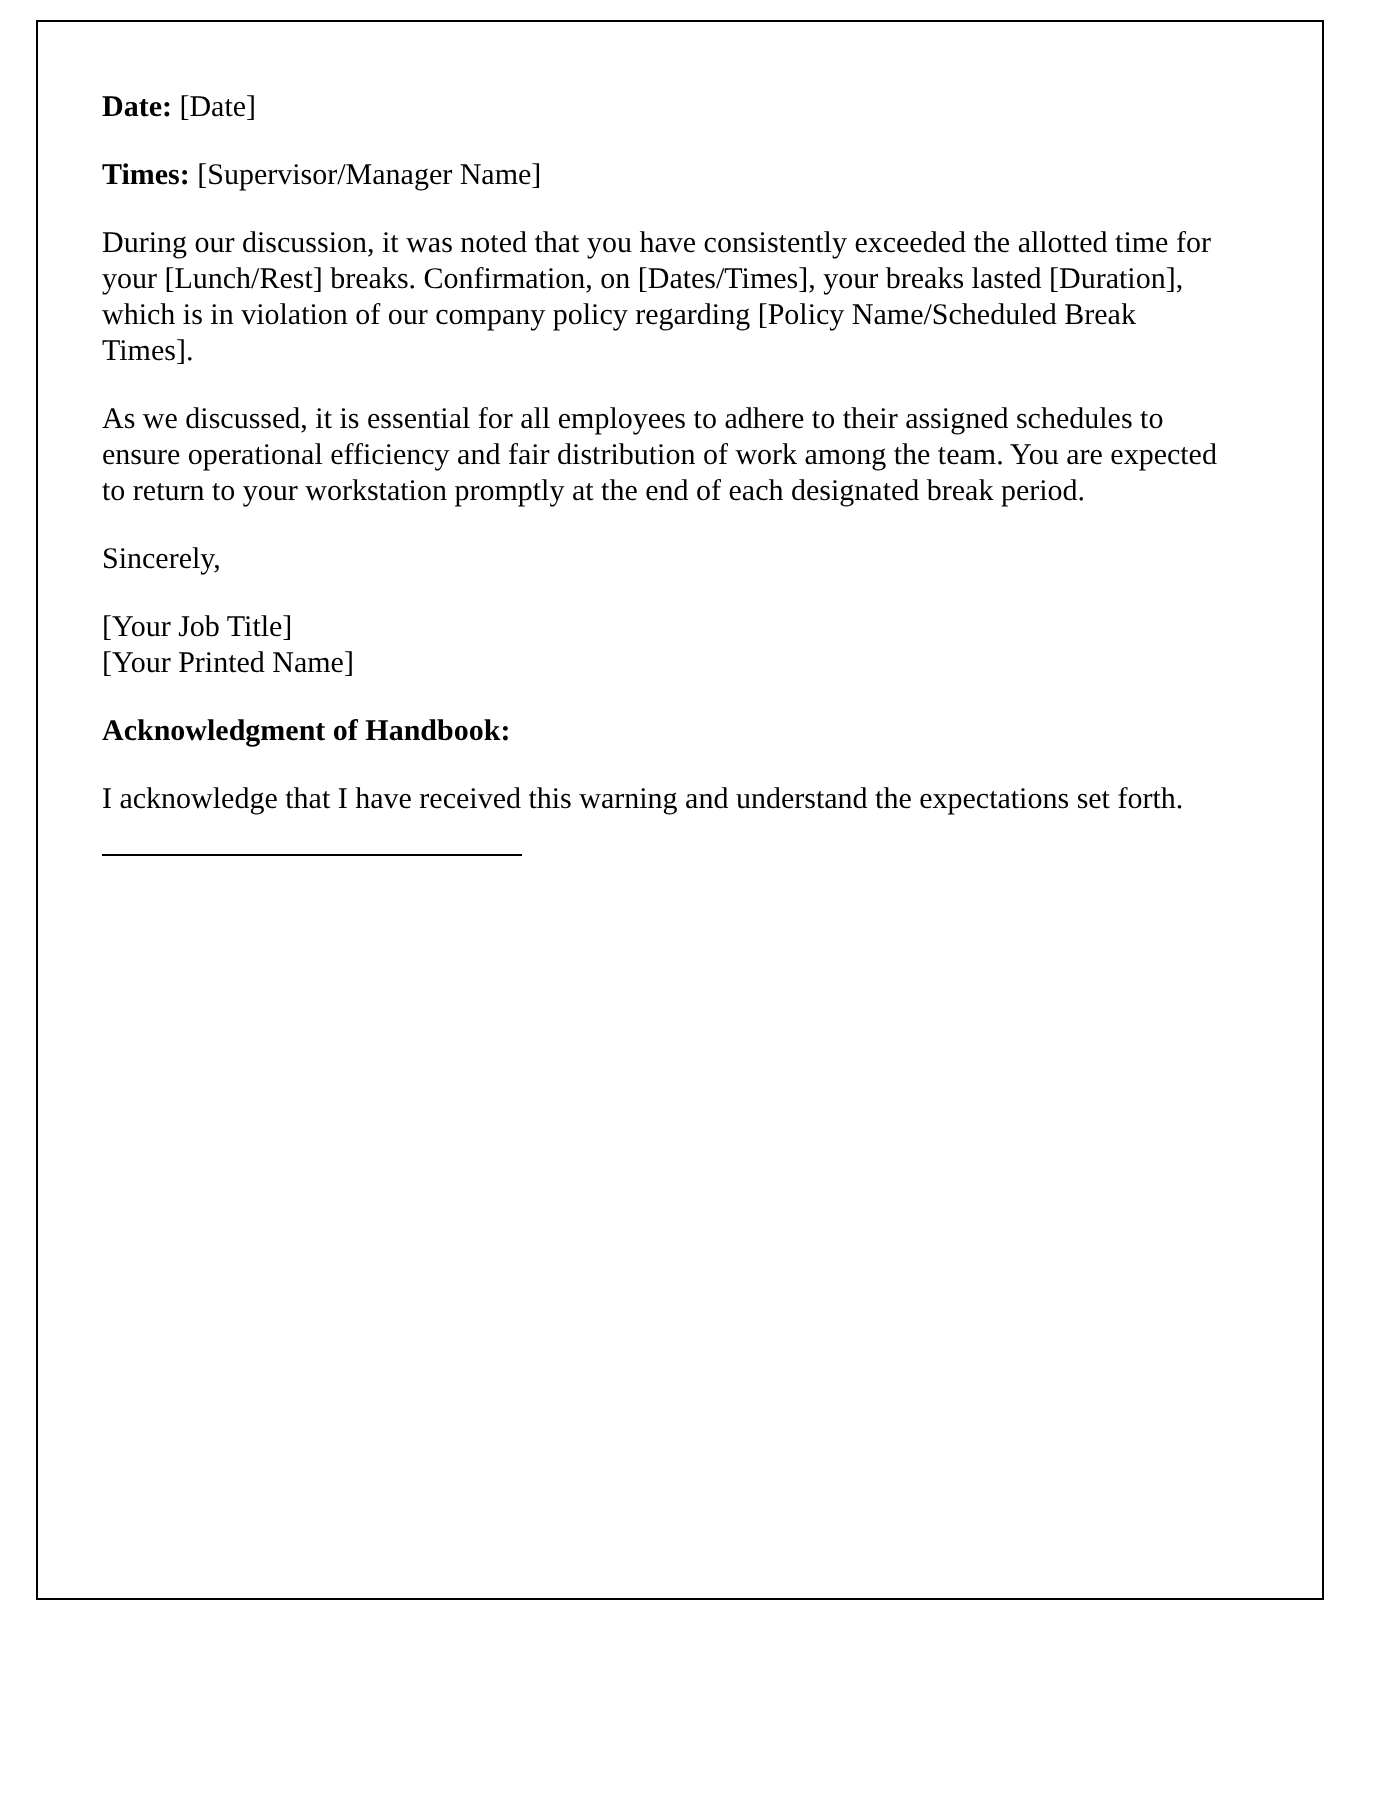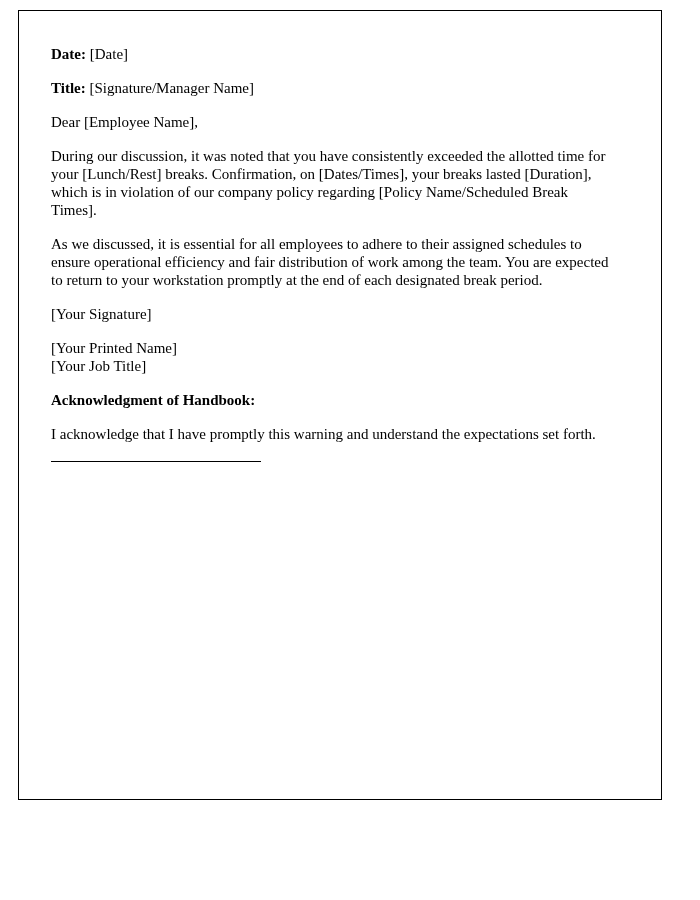--- a/index.html
+++ b/index.html
@@ -50,42 +50,41 @@
 <div class="canvas">
   <div class="page">
 
     <p class="field">
       <strong>Date:</strong>
       <span>[Date]</span>
     </p>
 
 
     <p class="field">
-      <strong>Title:</strong>
-      <span>[Signature/Manager Name]</span>
+      <strong>Times:</strong>
+      <span>[Supervisor/Manager Name]</span>
     </p>
 
 
-    <p>Dear [Employee Name],</p>
 
     <p>During our discussion, it was noted that you have consistently exceeded the allotted time for your [Lunch/Rest] breaks. Confirmation, on [Dates/Times], your breaks lasted [Duration], which is in violation of our company policy regarding [Policy Name/Scheduled Break Times].</p>
     <p>As we discussed, it is essential for all employees to adhere to their assigned schedules to ensure operational efficiency and fair distribution of work among the team. You are expected to return to your workstation promptly at the end of each designated break period.</p>
 
+    <p>Sincerely,</p>
 
-    <p>[Your Signature]</p>
 
     <p class="two-line">
       </p>
+      <div>[Your Job Title]</div>
       <div>[Your Printed Name]</div>
-      <div>[Your Job Title]</div>
     <p></p>
 
     <p>
       <strong>Acknowledgment of Handbook:</strong>
     </p>
 
-    <p>I acknowledge that I have promptly this warning and understand the expectations set forth.</p>
+    <p>I acknowledge that I have received this warning and understand the expectations set forth.</p>
 
     <div class="sig-line"></div>
 
 
   </div>
 </div>
 
 </body></html>

